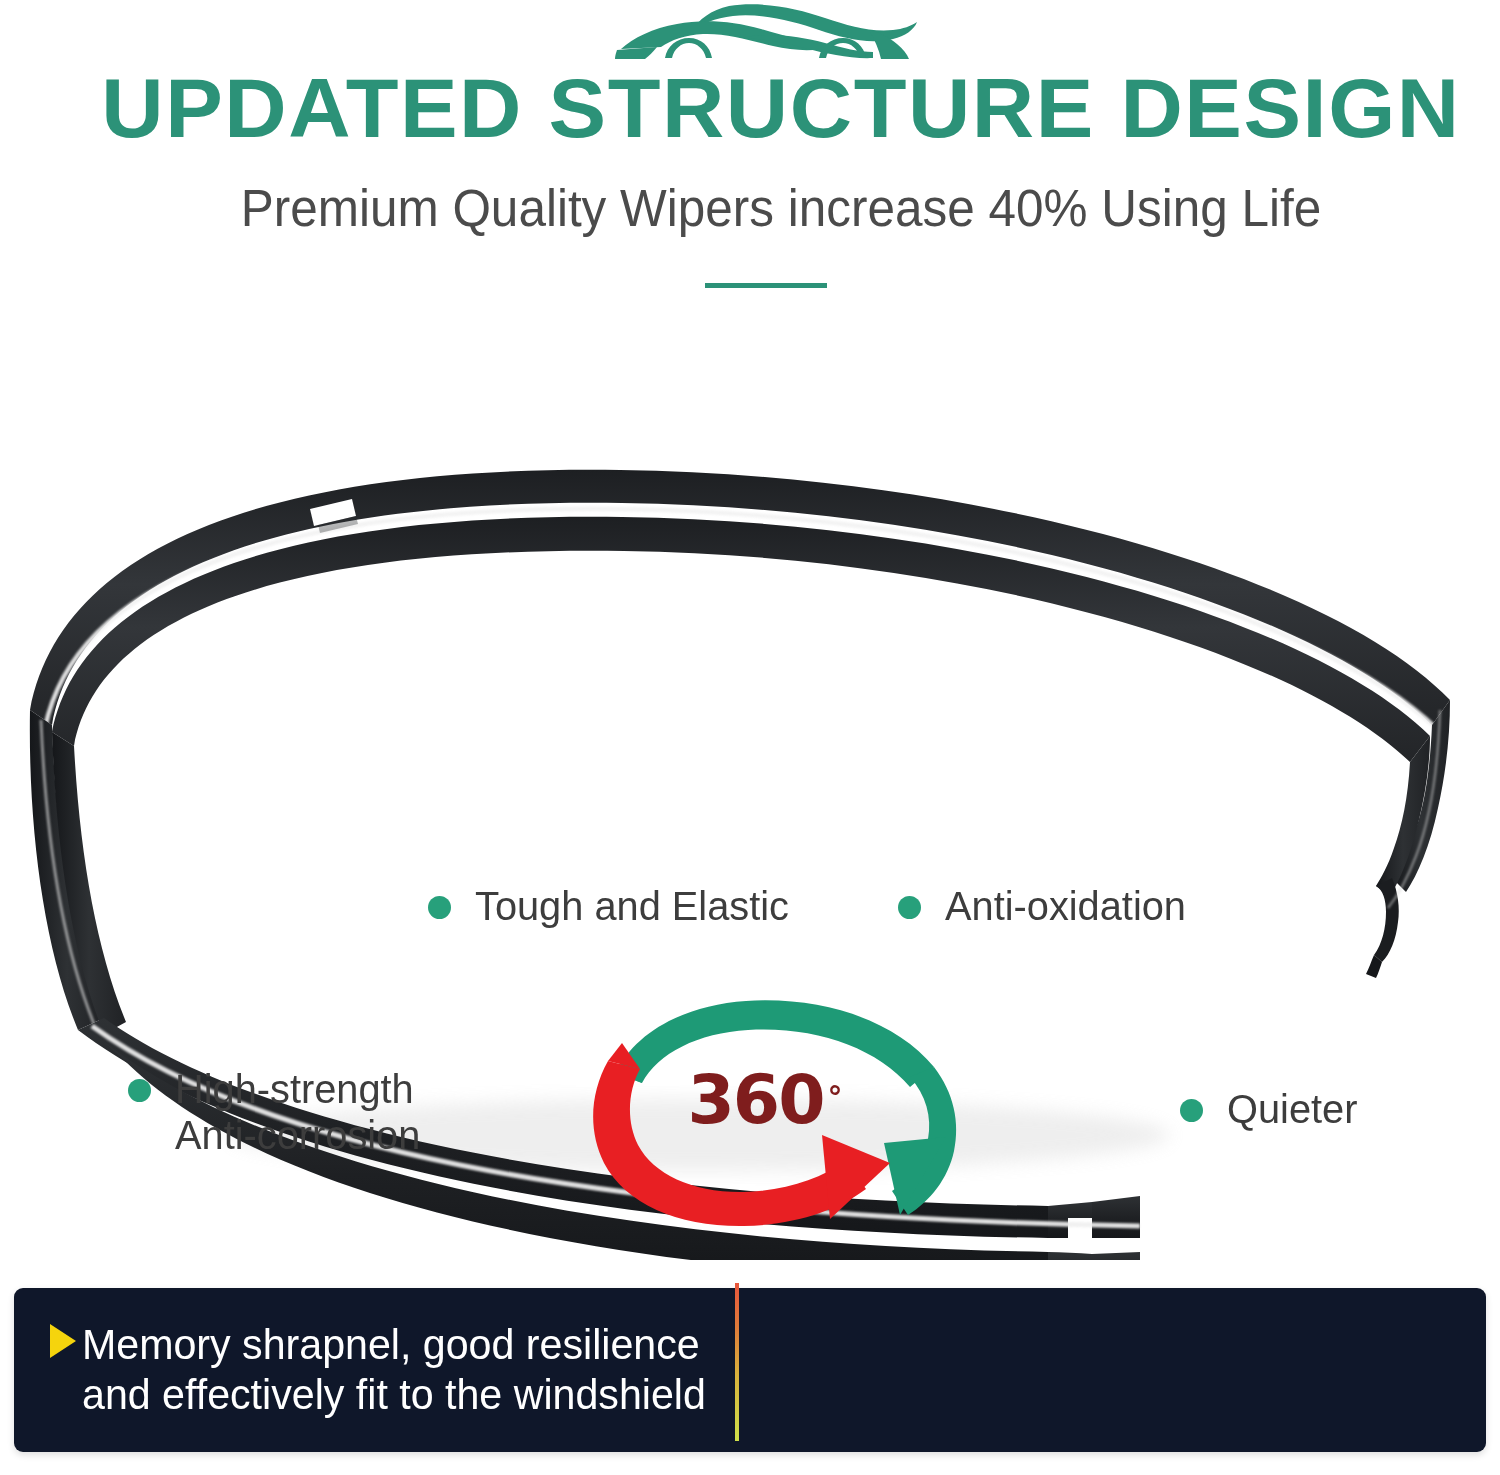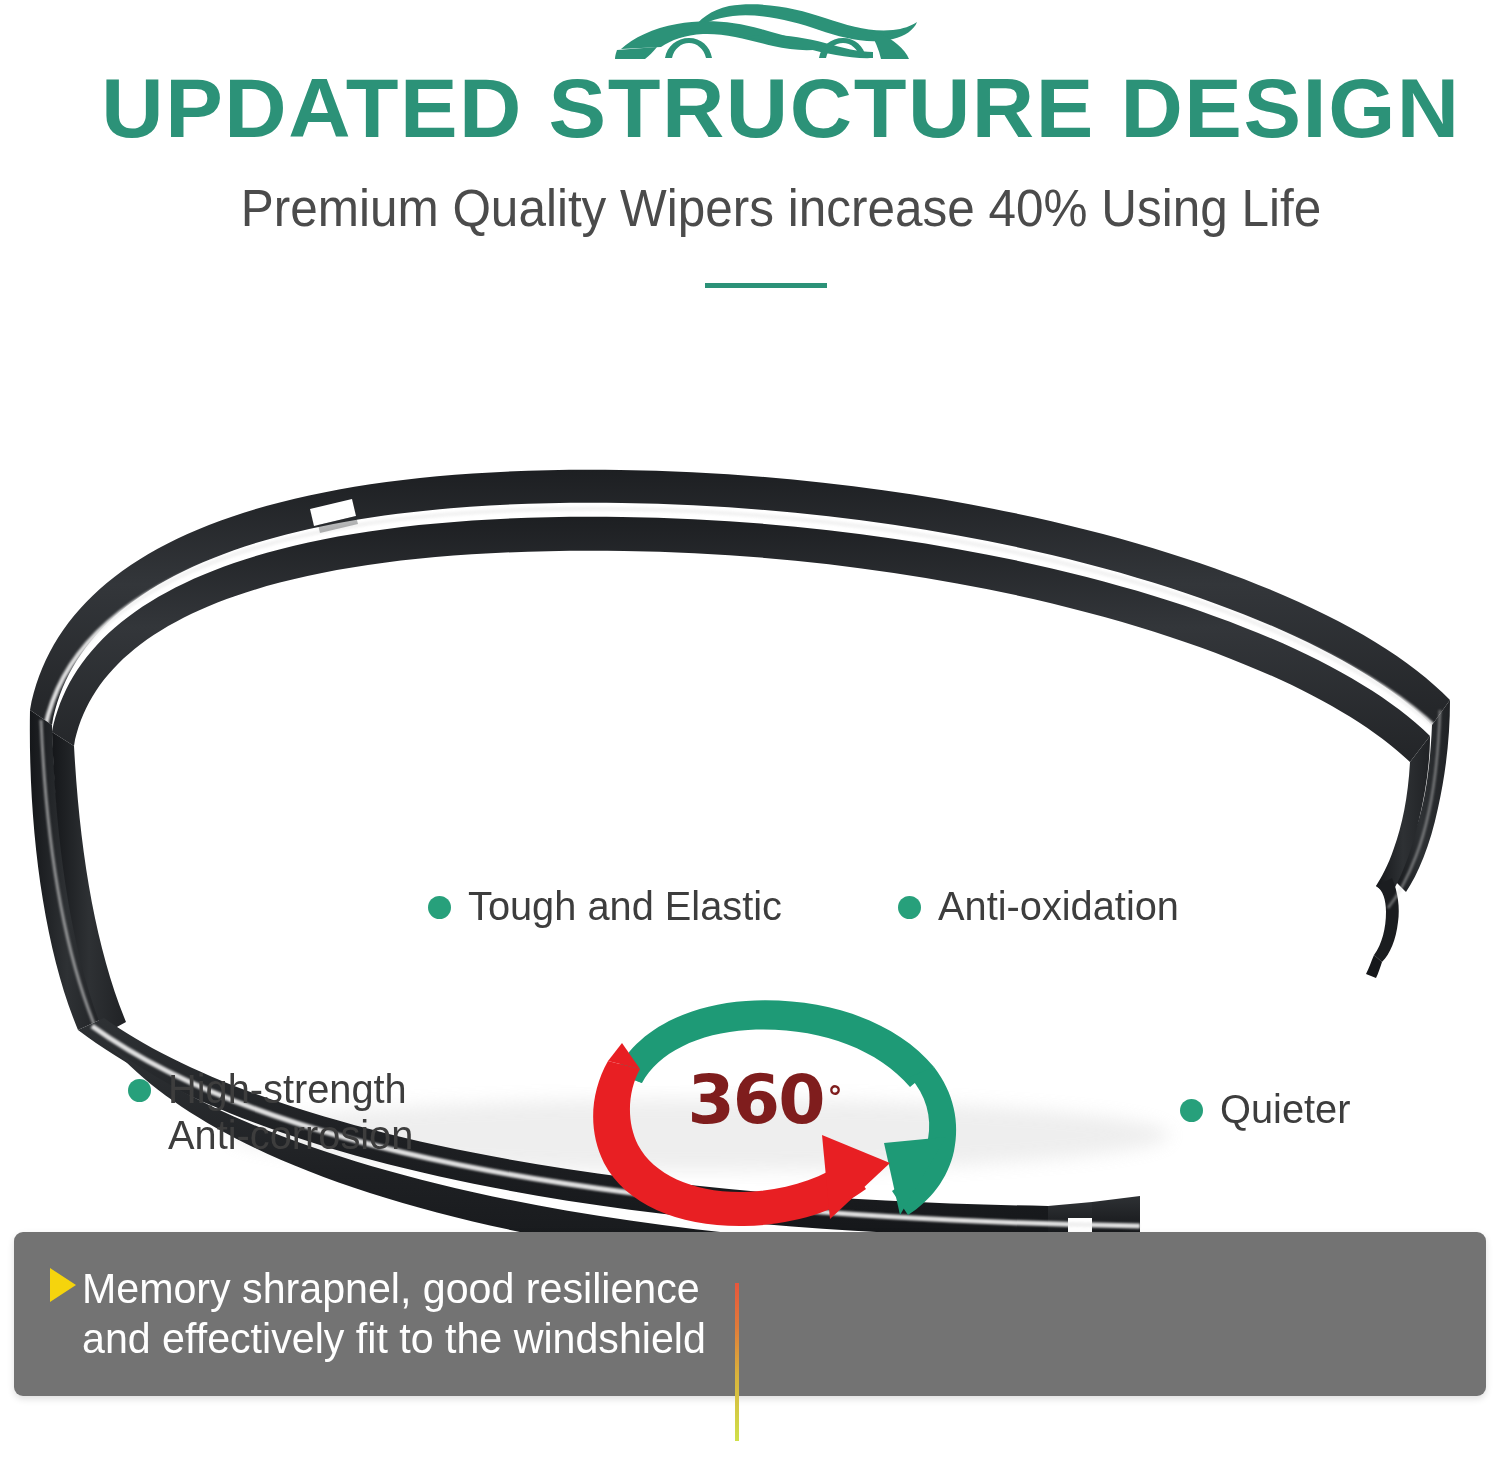--- a/index.html
+++ b/index.html
@@ -84,21 +84,21 @@
     top: 0; left: 0;
     width: 1500px;
     height: 960px;
   }
 
   
   .feature-label {
     position: absolute;
     display: flex;
     align-items: flex-start;
-    gap: 17px;
+    gap: 24px;
   }
   .feature-dot {
     flex: 0 0 auto;
     width: 23px;
     height: 23px;
     border-radius: 50%;
     background: #27a07b;
     margin-top: 13px;
   }
   .feature-text {
@@ -149,24 +149,24 @@
   #badge-360-text sup {
     font-size: 30px;
     vertical-align: super;
     letter-spacing: 0;
   }
 
   
   #bottom-banner {
     position: absolute;
     left: 14px;
-    top: 1232px;
+    top: 1288px;
     width: 1472px;
     height: 164px;
-    background: #737373;
+    background: #0f172a;
     border-radius: 9px;
     display: flex;
     box-shadow: 0 3px 7px rgba(0,0,0,0.13);
     overflow: hidden;
   }
   .banner-half {
     flex: 1 1 50%;
     display: flex;
     align-items: center;
     padding: 0 22px 0 36px;

